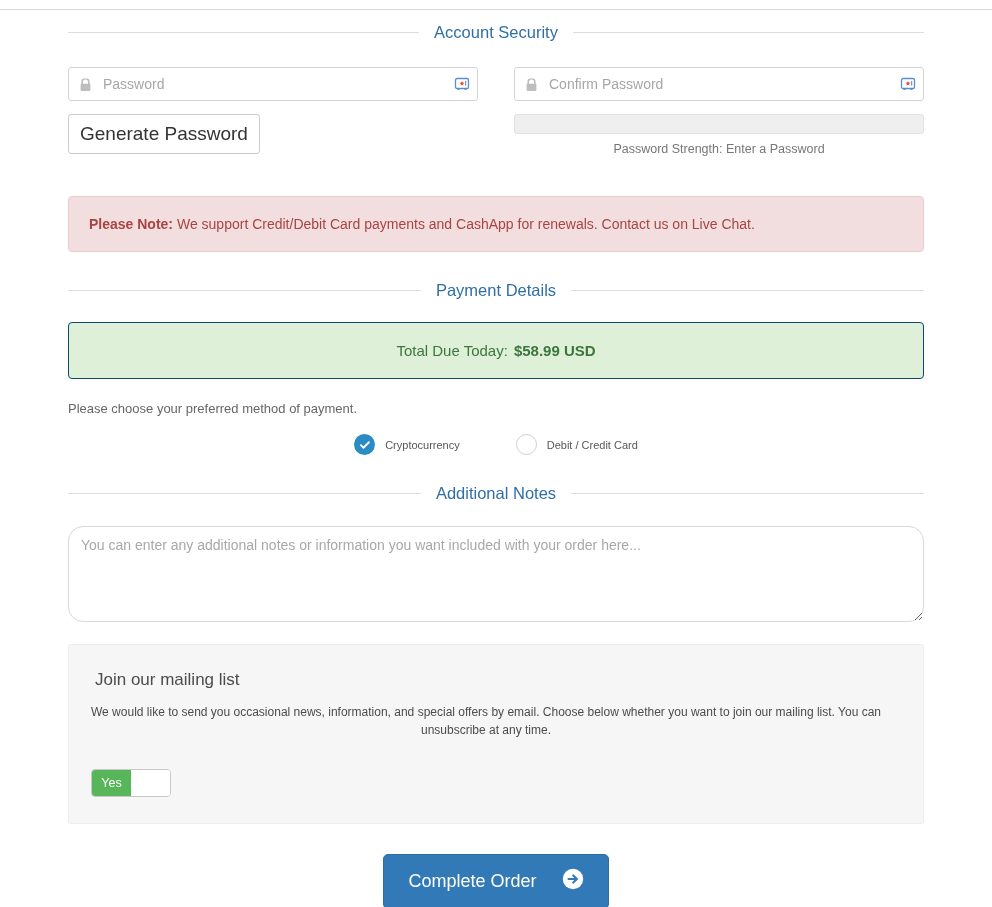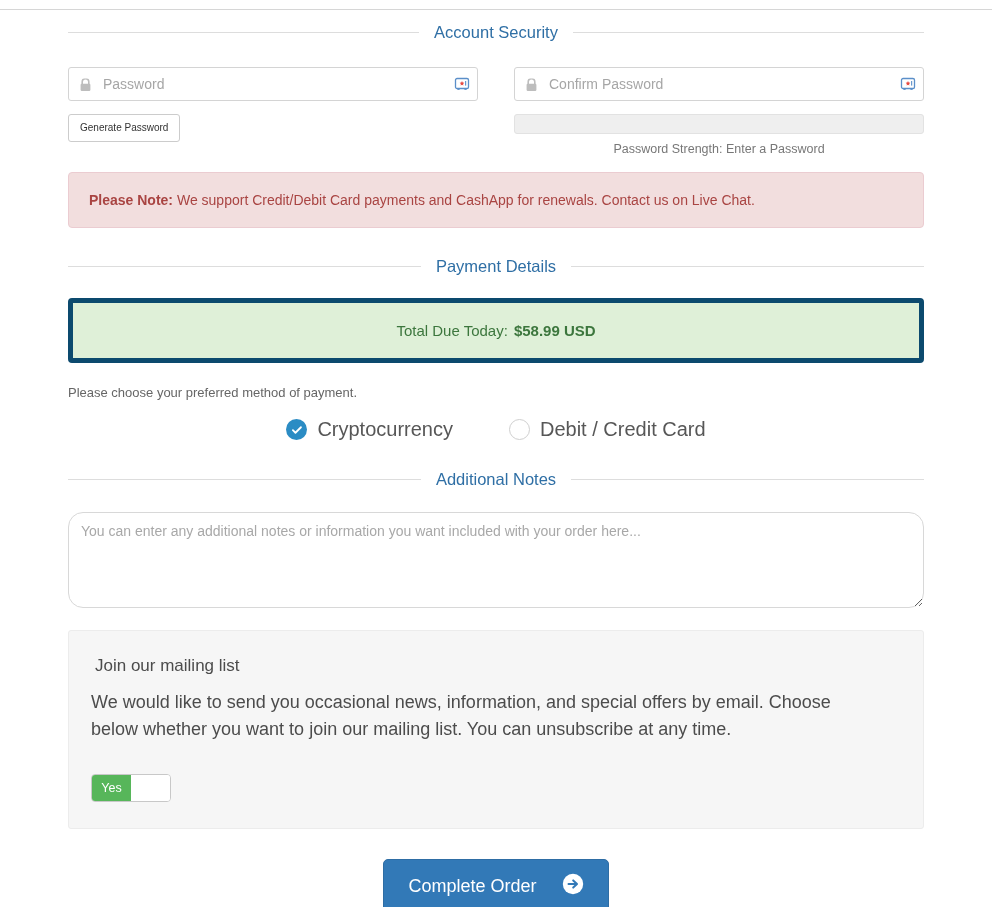--- a/index.html
+++ b/index.html
@@ -105,21 +105,21 @@
     width: 16px;
     height: 16px;
   }
 
   .gen-row { margin-top: 13px; display: flex; }
   .btn-default {
     background: #ffffff;
     border: 1px solid #cccccc;
     border-radius: 3px;
     color: #333333;
-    font-size: 10px;
+    font-size: 19px;
     font-family: "Liberation Sans", sans-serif;
     padding: 6px 11px;
     line-height: 1.4;
     cursor: pointer;
   }
 
   .strength-bar {
     margin-top: 13px;
     width: 100%;
     height: 20px;
@@ -129,38 +129,38 @@
   }
   .strength-label {
     margin-top: 8px;
     text-align: center;
     font-size: 12.5px;
     color: #777777;
   }
 
   
   .alert-danger {
-    margin-top: 16px;
+    margin-top: 40px;
     background: #f2dede;
     border: 1px solid #ebccd1;
     border-radius: 4px;
     padding: 17px 20px;
     color: #a94442;
     font-size: 14px;
     line-height: 1.45;
   }
   .alert-danger b { font-weight: bold; }
 
   
   .section-gap { margin-top: 30px; }
 
   .total-box {
     margin-top: 24px;
     background: #dff0d8;
-    border: 5px solid #0c4a6e;
+    border: 1px solid #0c4a6e;
     border-radius: 4px;
     padding: 19px 12px;
     text-align: center;
     color: #3c763d;
     font-size: 15px;
   }
   .total-box .amount { font-weight: bold; margin-left: 6px; }
 
   .choose-text {
     margin-top: 22px;
@@ -189,21 +189,21 @@
     justify-content: center;
     flex: 0 0 auto;
   }
   .radio-off {
     width: 21px; height: 21px;
     border-radius: 50%;
     background: #ffffff;
     border: 1px solid #cfcfcf;
     flex: 0 0 auto;
   }
-  .paymethod-label { font-size: 20px; color: #575757; }
+  .paymethod-label { font-size: 11px; color: #575757; }
 
   
   .notes-area {
     margin-top: 24px;
     width: 100%;
     height: 96px;
     border: 1px solid #d8d8d8;
     border-radius: 15px;
     background: #fff;
     padding: 10px 12px;
@@ -224,24 +224,25 @@
     padding: 21px 22px 26px 22px;
   }
   .panel h3 {
     margin: 4px;
     font-weight: normal;
     font-size: 17px;
     color: #4c4c4c;
   }
   .panel p {
     margin: 13px 0 0 0;
-    font-size: 18px;
+    font-size: 12px;
     line-height: 1.52;
     color: #4c4c4c;
     max-width: 790px;
+    text-align: center;
   }
   .toggle {
     margin-top: 30px;
     width: 80px;
     height: 28px;
     border: 1px solid #c8c8c8;
     border-radius: 4px;
     background: #ffffff;
     display: flex;
     overflow: hidden;

